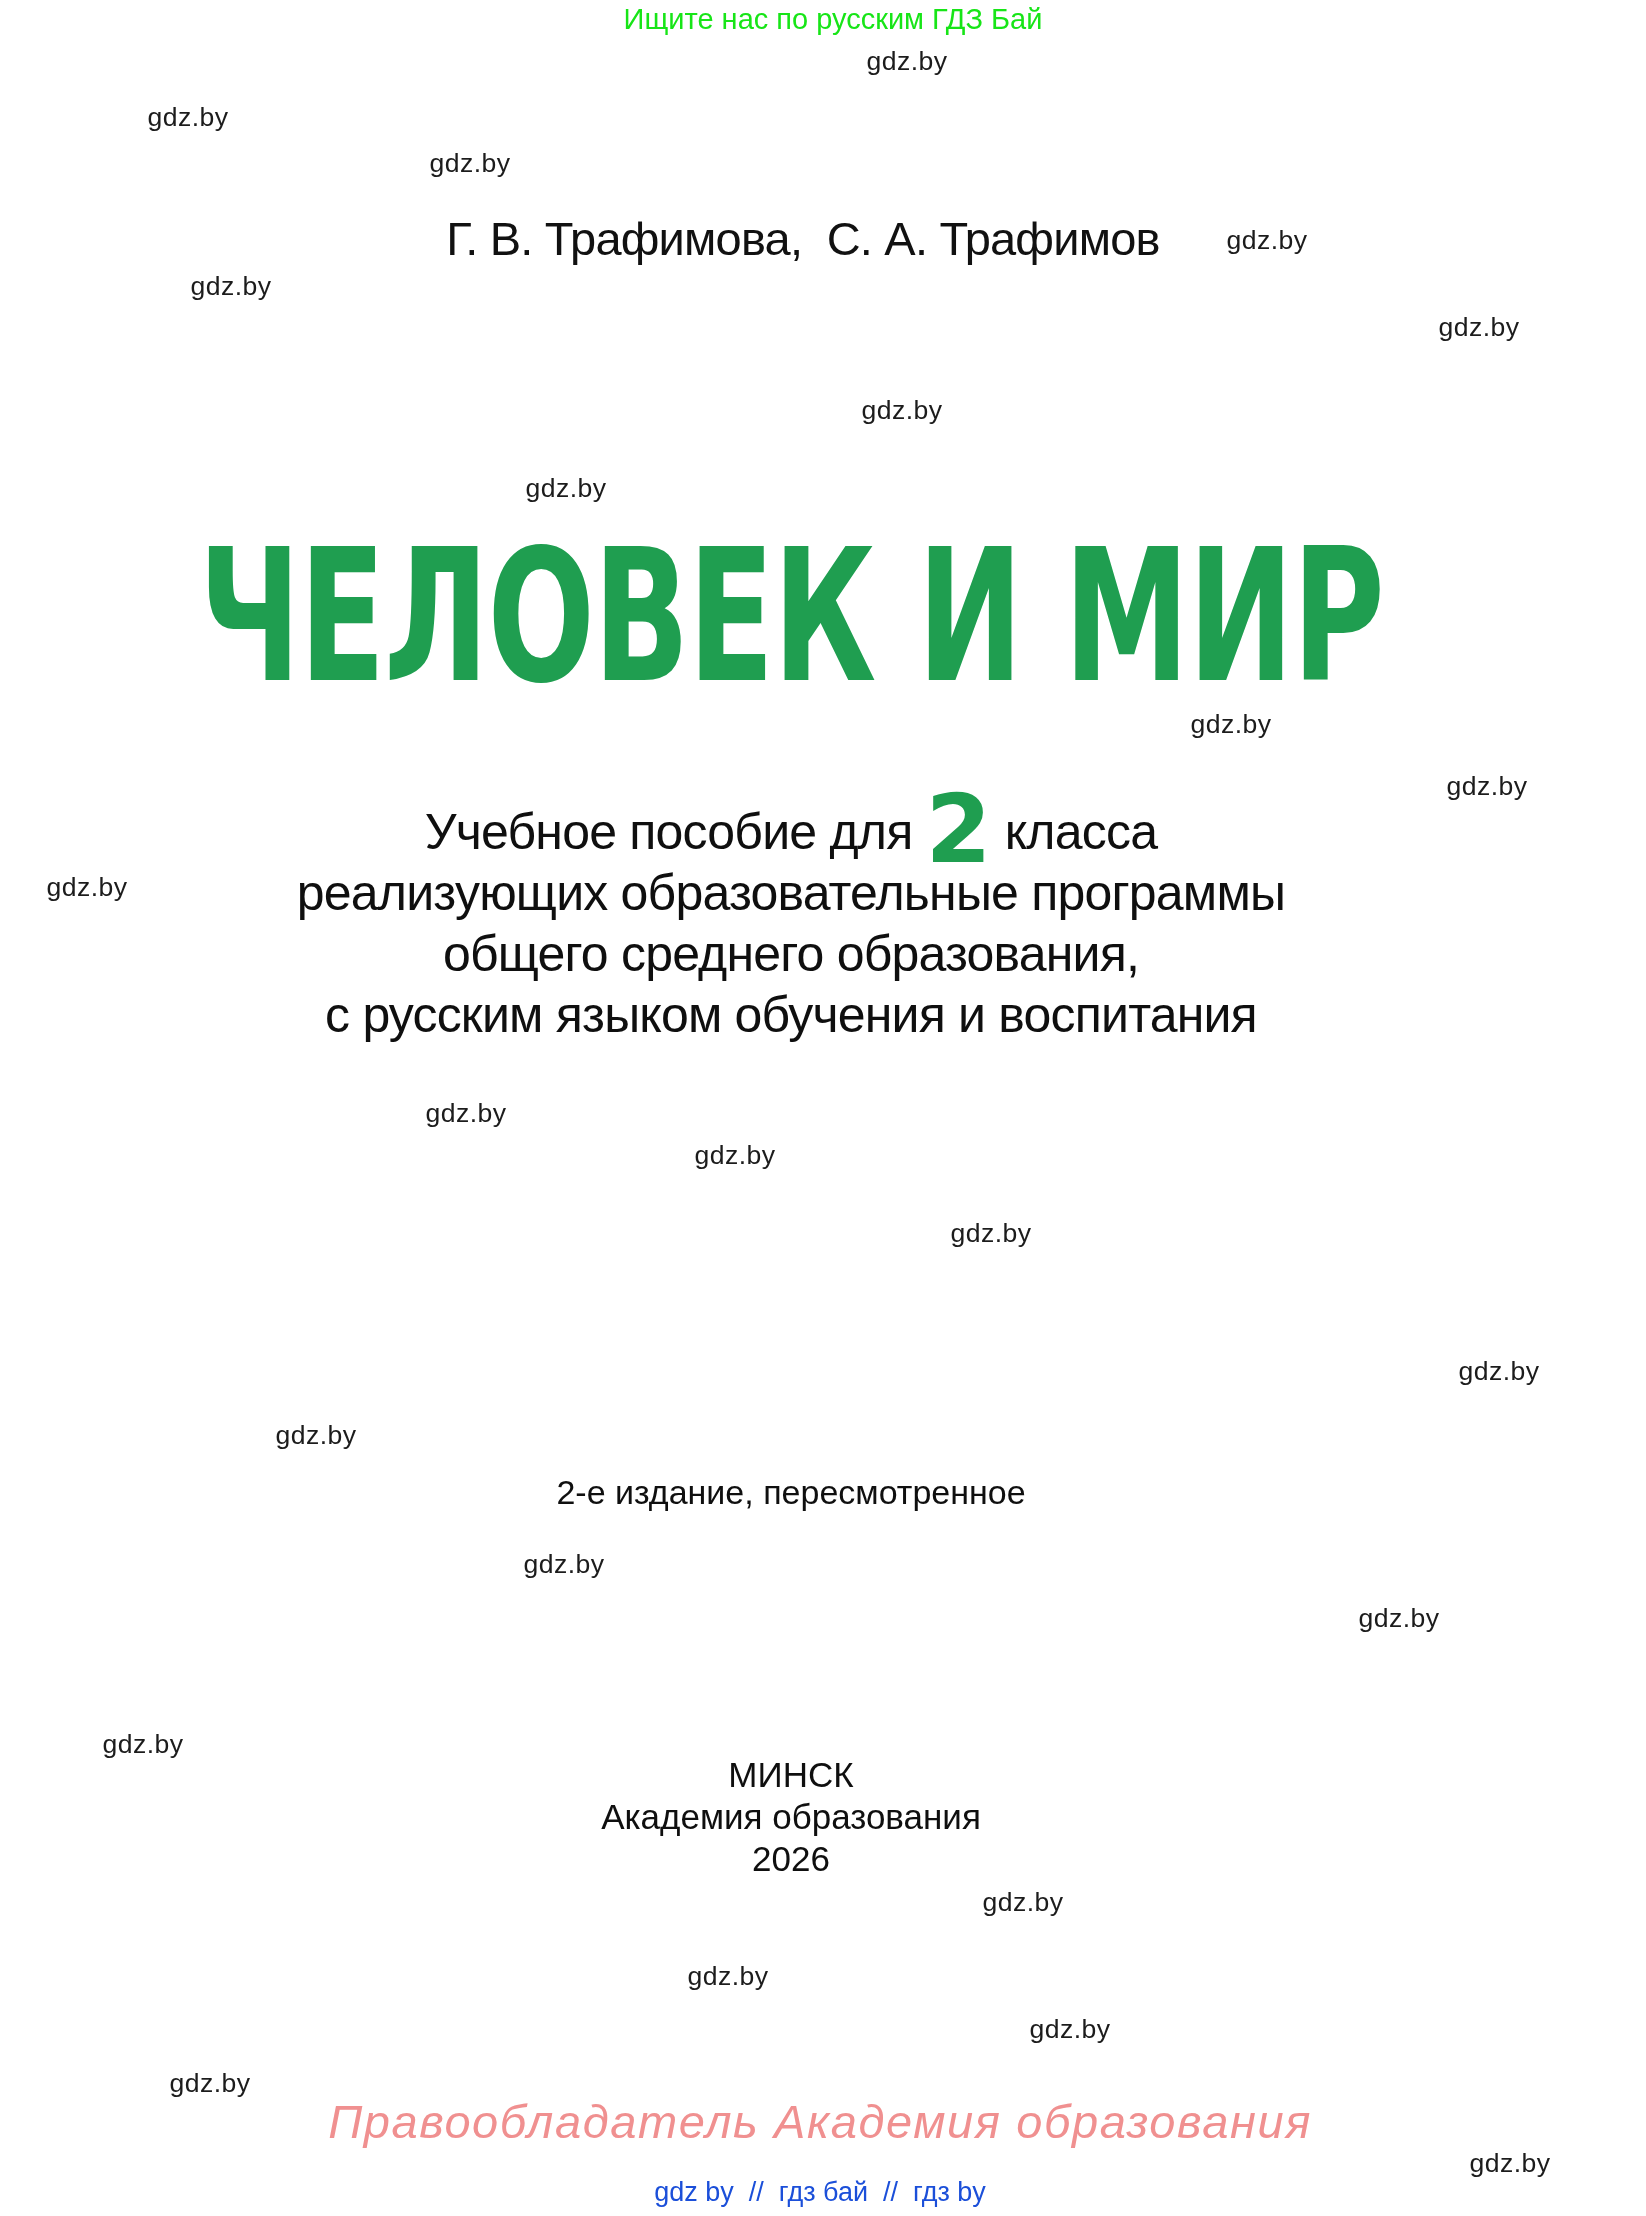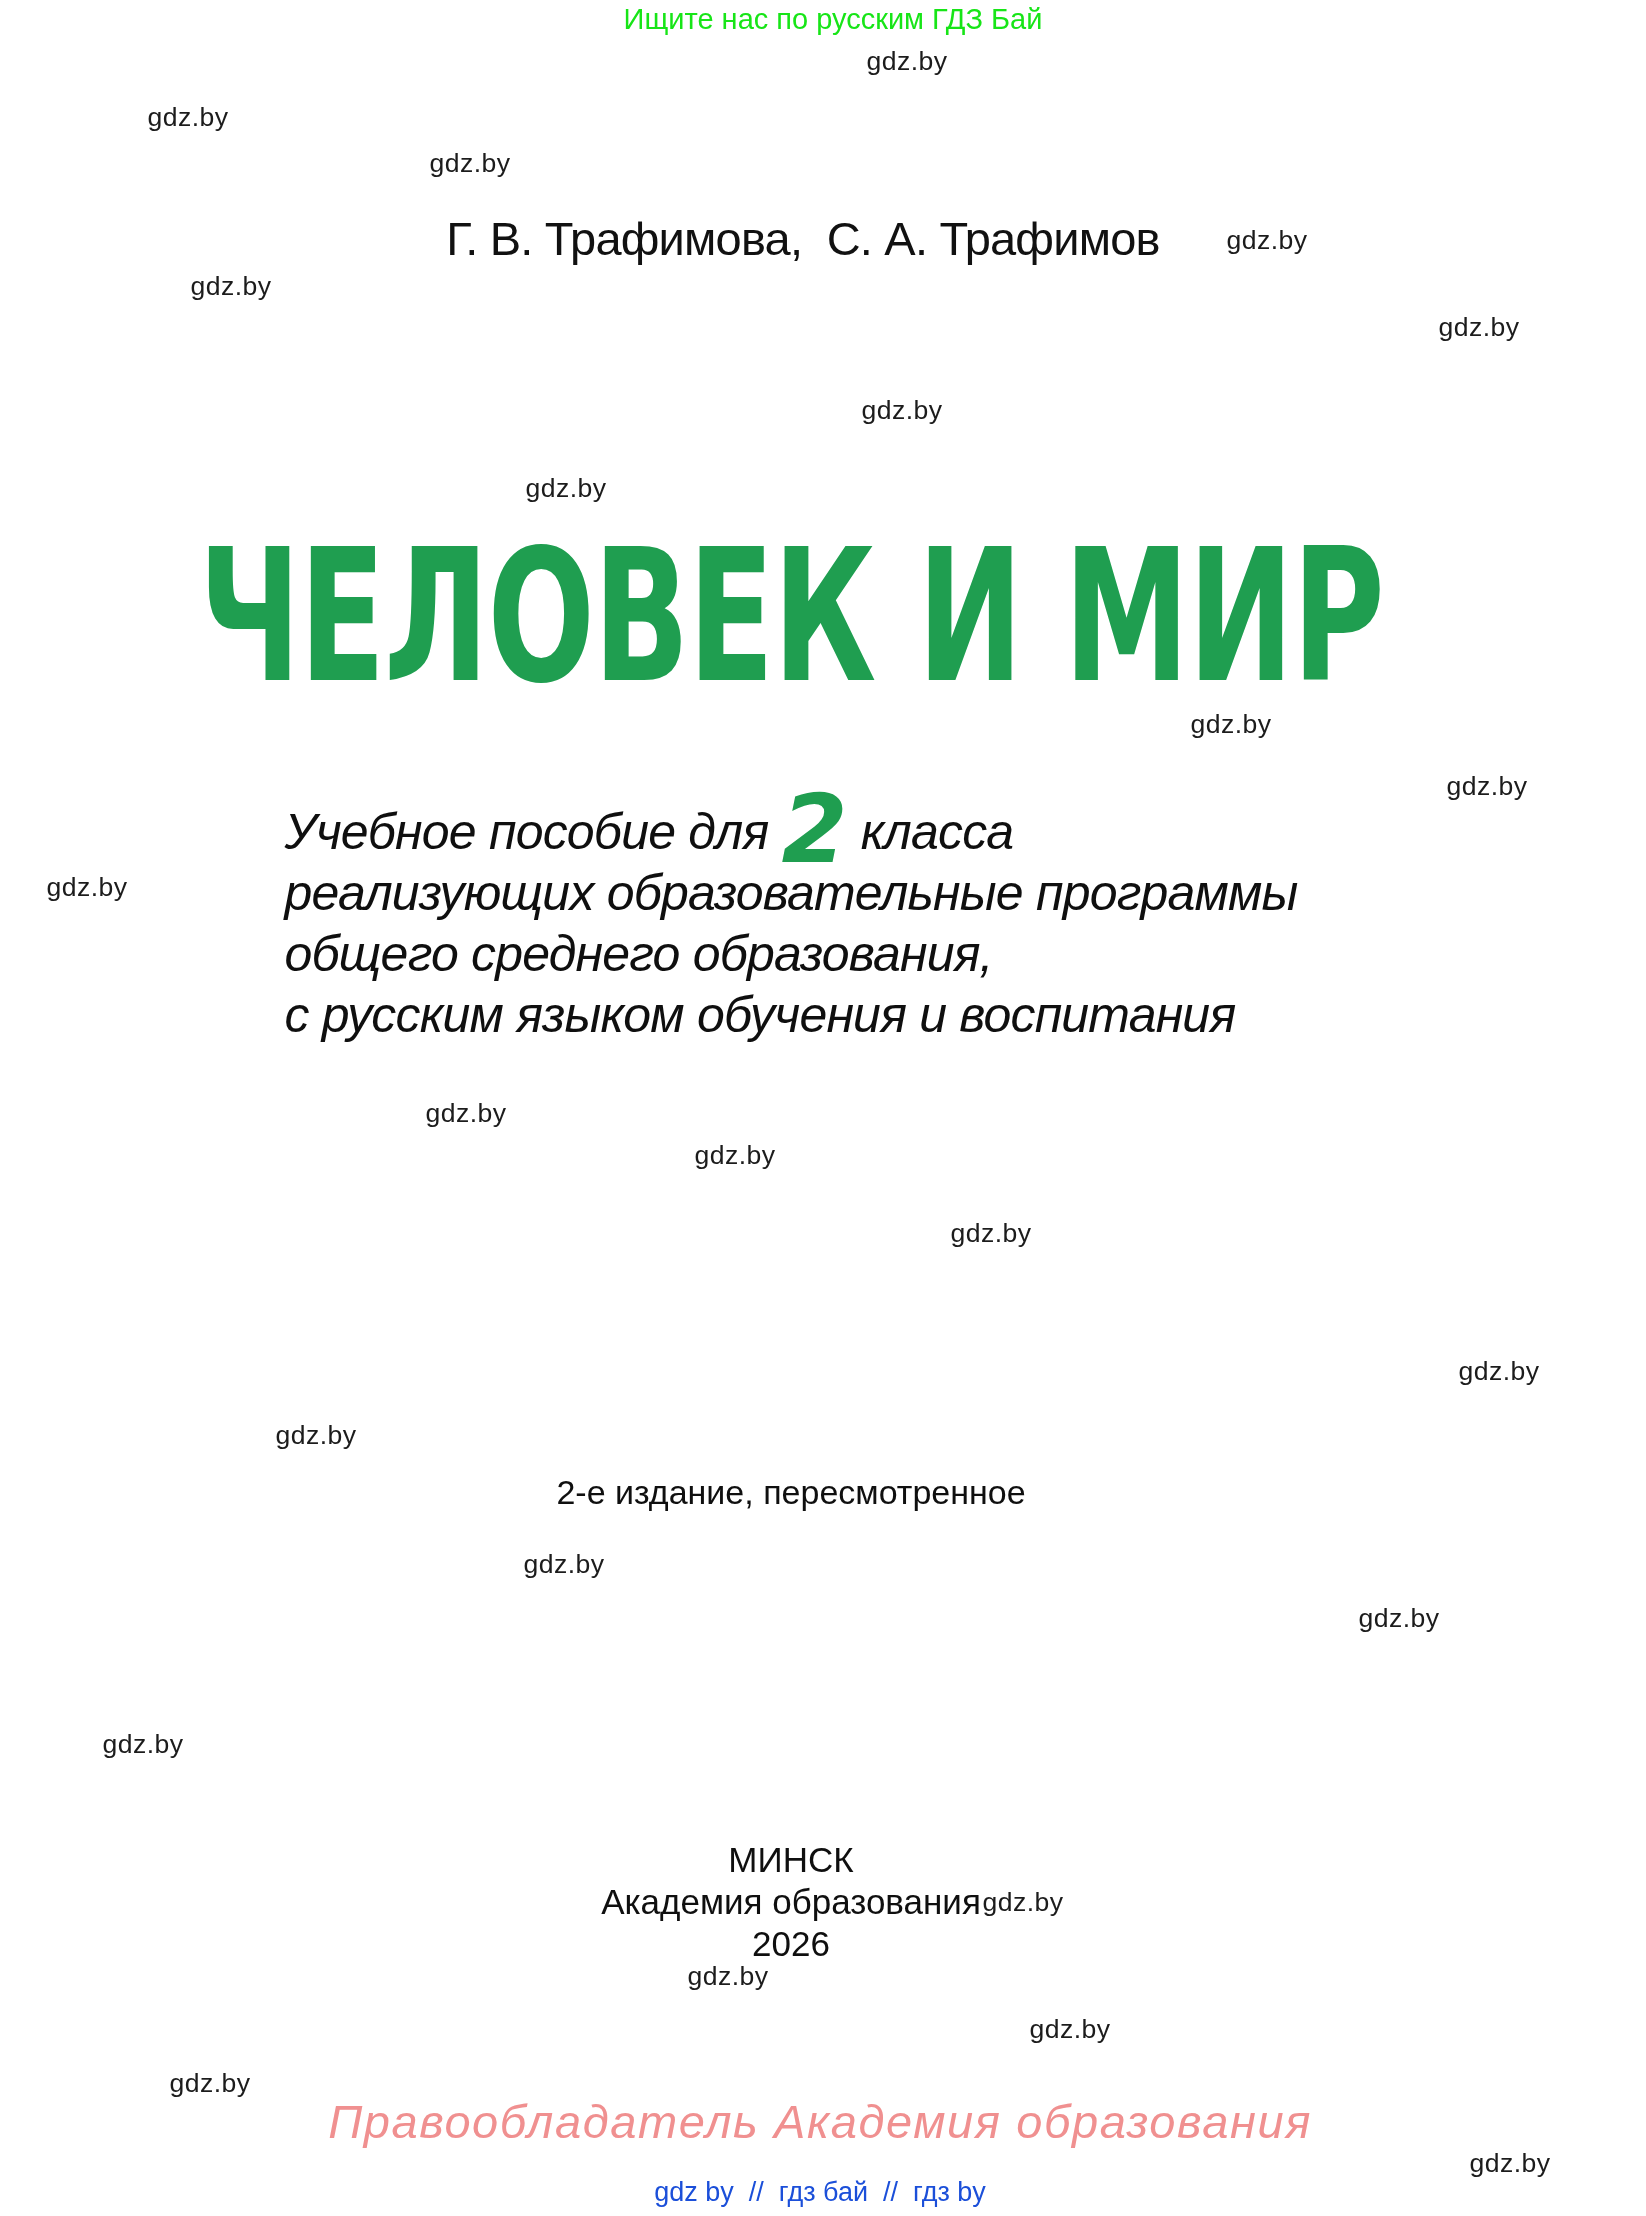--- a/index.html
+++ b/index.html
@@ -53,25 +53,25 @@
     font-size:133px;
     line-height:133px;
     letter-spacing:-1.6px;
     color:var(--title-green);
     transform-origin:top center;
     transform:translateX(-50%) scale(0.95,1.38);
     white-space:pre;
   }
   .subtitle{
     top:802px; left:791px;
+    text-align:center;
     font-size:50px;
     line-height:61px;
     letter-spacing:-0.8px;
     color:#0f0f0f;
-    font-style:italic;
   }
   .grade{
     font-family:"DejaVu Sans", sans-serif;
     font-weight:bold;
     font-size:95px;
     line-height:0.8px;
     color:var(--title-green);
     position:relative;
     top:13px;
     letter-spacing:0;
@@ -84,21 +84,21 @@
     line-height:47px;
     color:#0f0f0f;
   }
   .edition{
     top:1472px; left:791px;
     font-size:34px;
     line-height:40px;
     color:#0f0f0f;
   }
   .imprint{
-    top:1839px; left:791px;
+    top:1754px; left:791px;
     text-align:center;
     font-size:35px;
     line-height:42px;
     color:#0f0f0f;
   }
   .rights{
     top:2094px; left:820px;
     font-style:italic;
     font-size:47px;
     line-height:55px;

